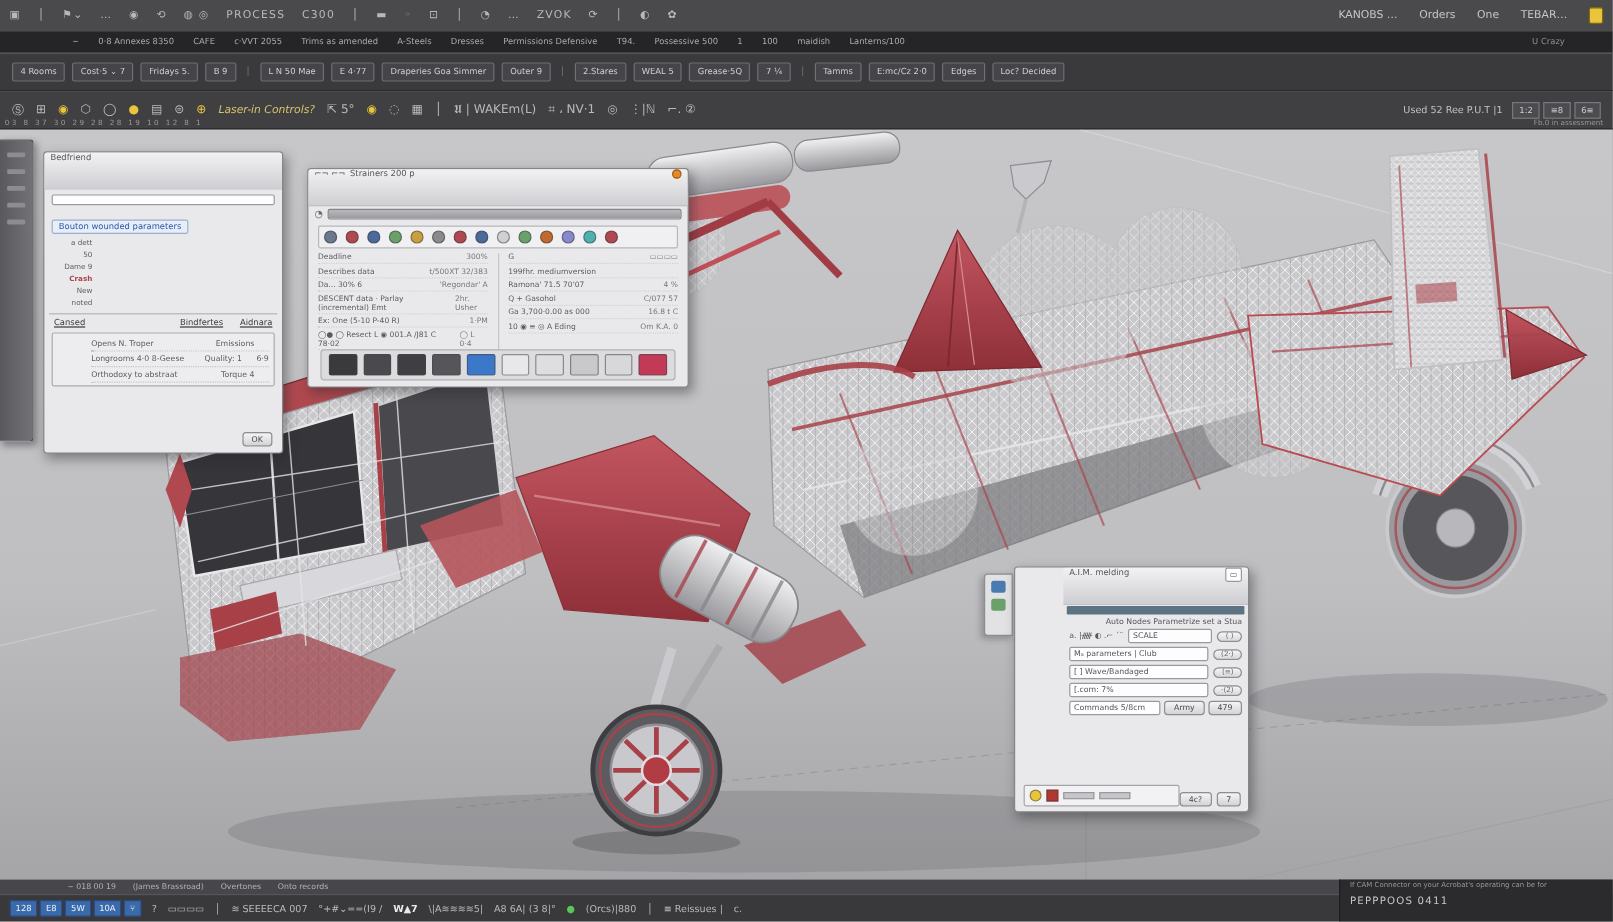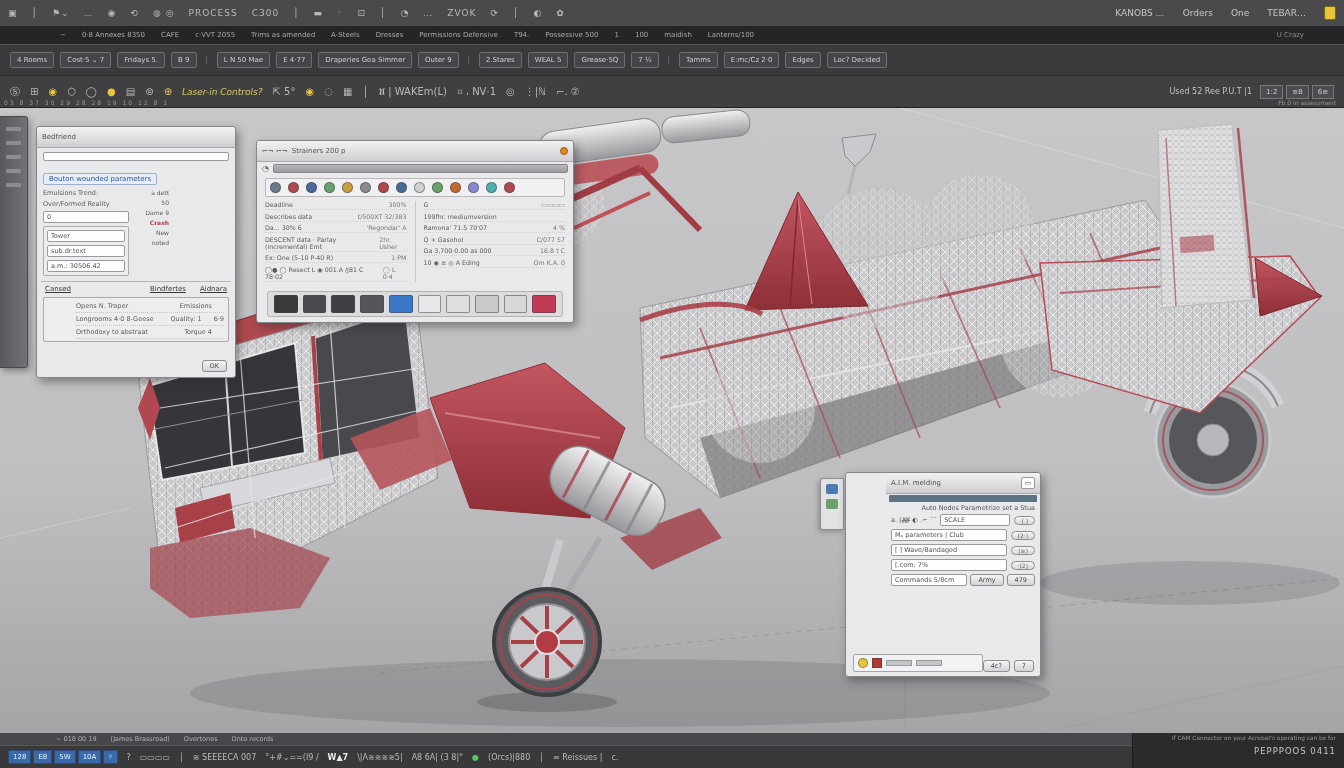--- a/index.html
+++ b/index.html
@@ -35,21 +35,21 @@
   .toolbar2 .subtxt { position:absolute; right:8px; bottom:1px; font-size:6px; color:#97979b; }
 
   
   .viewport { position:absolute; left:0; top:108px; width:1344px; height:625px; background:linear-gradient(180deg, var(--viewport-top) 0%, #bfbfc2 60%, var(--viewport-bottom) 100%); overflow:hidden; }
   .viewport svg { position:absolute; left:0; top:0; }
   .leftstrip { position:absolute; left:0; top:8px; width:28px; height:252px; background:linear-gradient(90deg,#59595d,#737377); border:1px solid #4a4a4e; border-left:none; border-radius:0 3px 3px 0; box-shadow:2px 3px 6px rgba(0,0,0,.35); }
   .leftstrip i { display:block; margin:10px 6px 0; height:4px; background:#8d8d91; border-radius:1px; }
 
   
   .dlg { position:absolute; background:var(--dialog-bg); border:1px solid #86868a; box-shadow:3px 4px 10px rgba(40,40,45,.45); border-radius:3px; color:#4a4a4e; }
-  .dlg .tbar { height:21px; display:flex; align-items:center; padding:0 5px; gap:4px; background:linear-gradient(180deg,#f2f2f4,#cfcfd3); border-bottom:1px solid #a9a9ad; border-radius:3px 3px 0 0; font-size:7px; color:#55555a; }
+  .dlg .tbar { height:31px; display:flex; align-items:flex-start; padding:0 5px; gap:4px; background:linear-gradient(180deg,#f2f2f4,#cfcfd3); border-bottom:1px solid #a9a9ad; border-radius:3px 3px 0 0; font-size:7px; color:#55555a; }
   .fld { background:#fdfdfe; border:1px solid #9a9a9e; border-radius:2px; font-size:6.5px; color:#55555a; padding:1px 3px; white-space:nowrap; overflow:hidden; }
   .btn { background:linear-gradient(180deg,#f4f4f6,#d4d4d8); border:1px solid #8e8e92; border-radius:3px; font-size:6.5px; color:#4a4a4e; padding:1px 7px; text-align:center; white-space:nowrap; }
   .lbl { font-size:6.5px; color:#5c5c60; white-space:nowrap; }
   .grp { border:1px solid #ababaf; border-radius:2px; background:#ededef; }
 
   
   #dlgL { left:36px; top:18px; width:200px; height:252px; }
   #dlgL .slim { margin:4px 6px 0; height:9px; }
   #dlgL .linkrow { margin:5px 6px 0; }
   #dlgL .link { display:inline-block; font-size:7px; color:#2a58a8; border:1px solid #9ab0d0; background:#e8eef8; padding:1px 5px; border-radius:2px; }
@@ -103,21 +103,21 @@
 
   
   .thinrow { position:absolute; left:0; top:733px; width:1344px; height:12px; background:#47474b; display:flex; align-items:center; gap:14px; padding:0 0 0 56px; }
   .thinrow span { font-size:6.5px; color:#b2b2b6; white-space:nowrap; }
   .statusbar { position:absolute; left:0; top:745px; width:1344px; height:23px; background:var(--status); border-top:1px solid #55555a; display:flex; align-items:center; gap:9px; padding:0 8px; }
   .statusbar .cbox { display:flex; gap:2px;text-align:center; }
   .statusbar .cbox span { font-size:7px; background:var(--selection-blue); color:#eef2fa; border:1px solid #2a4a80; padding:2px 4px; border-radius:1px; }
   .statusbar .si { font-size:8px; color:#b9b9bd; white-space:nowrap; }
   .statusbar .t-b { color:#eaeaee; font-weight:bold; }
   .statusbar .t-g { color:#58c858; }
-  .rblock { position:absolute; right:0; top:733px; width:212px; height:35px; background:var(--status-right); border-left:1px solid #1e1e20; padding:2px 8px; text-align:right; }
+  .rblock { position:absolute; right:0; top:733px; width:228px; height:35px; background:var(--status-right); border-left:1px solid #1e1e20; padding:2px 8px; text-align:left; }
   .rblock .l1 { font-size:5.8px; color:#97979b; }
   .rblock .l2 { font-size:8.5px; color:#c6c6ca; letter-spacing:1px; margin-top:5px; }
 </style>
 </head>
 <body>
 
 <div class="titlebar">
   <div class="glyphs">
 
   <span>▣</span>
@@ -347,30 +347,20 @@
       <i></i>
     </div>
 
   <div class="dlg" id="dlgL">
     <div class="tbar">
       <span>Bedfriend</span>
     </div>
     <div class="fld slim"></div>
     <div class="linkrow"><span class="link">Bouton wounded parameters</span></div>
     <div class="cols">
-      <div class="c1">
-        <span class="lbl">Emulsions Trend:</span>
-        <span class="lbl">Over/Formed Reality</span>
-        <div class="fld">0</div>
-        <div class="grp" style="padding:3px; display:flex; flex-direction:column; gap:3px;">
-          <div class="fld">Tower</div>
-          <div class="fld">sub.dr.text</div>
-          <div class="fld">a.m.: 30506.42</div>
-        </div>
-      </div>
       <div class="c3">
 
       <span class="lbl">a dett</span>
           <span class="lbl">50</span>
           <span class="lbl">Dame 9</span>
           <span class="lbl t-red red">Crash</span>
           <span class="lbl">New</span>
           <span class="lbl">noted</span>
         </div>
     </div>

